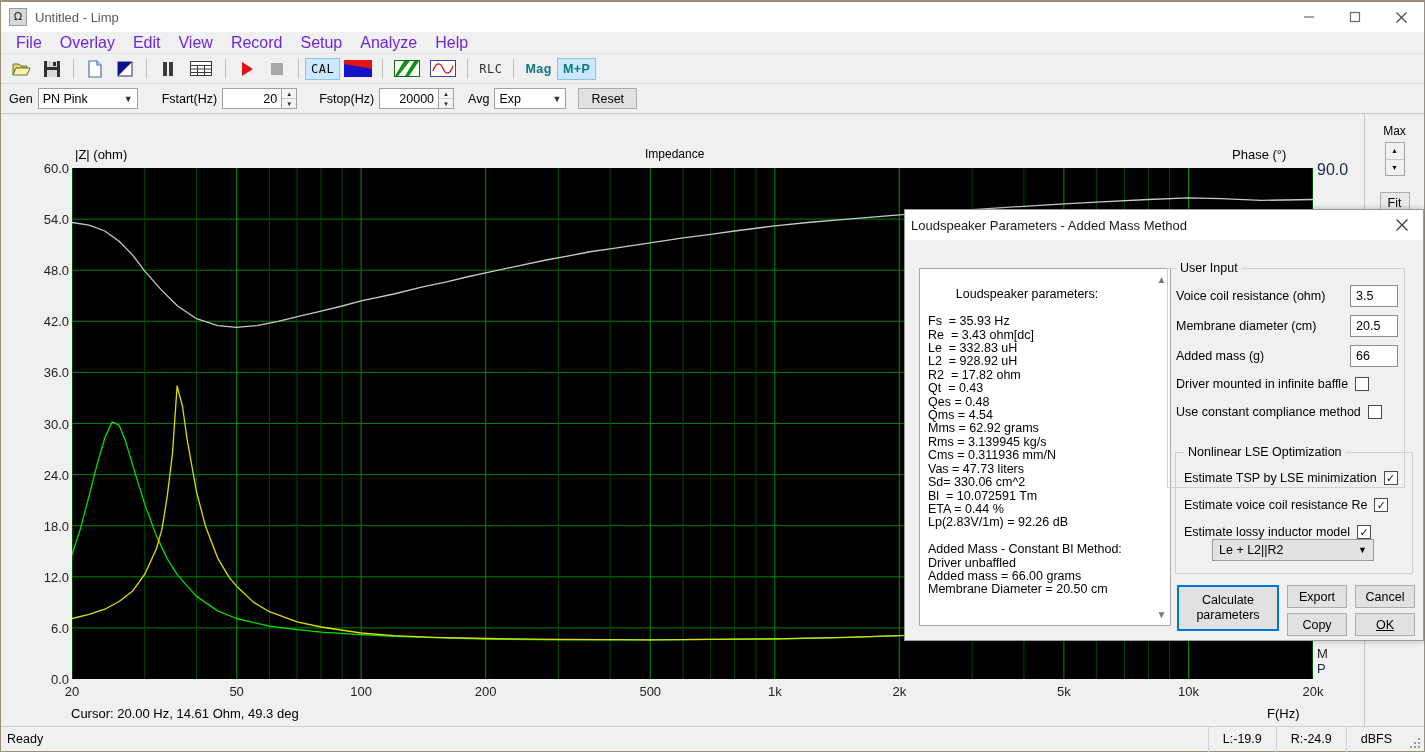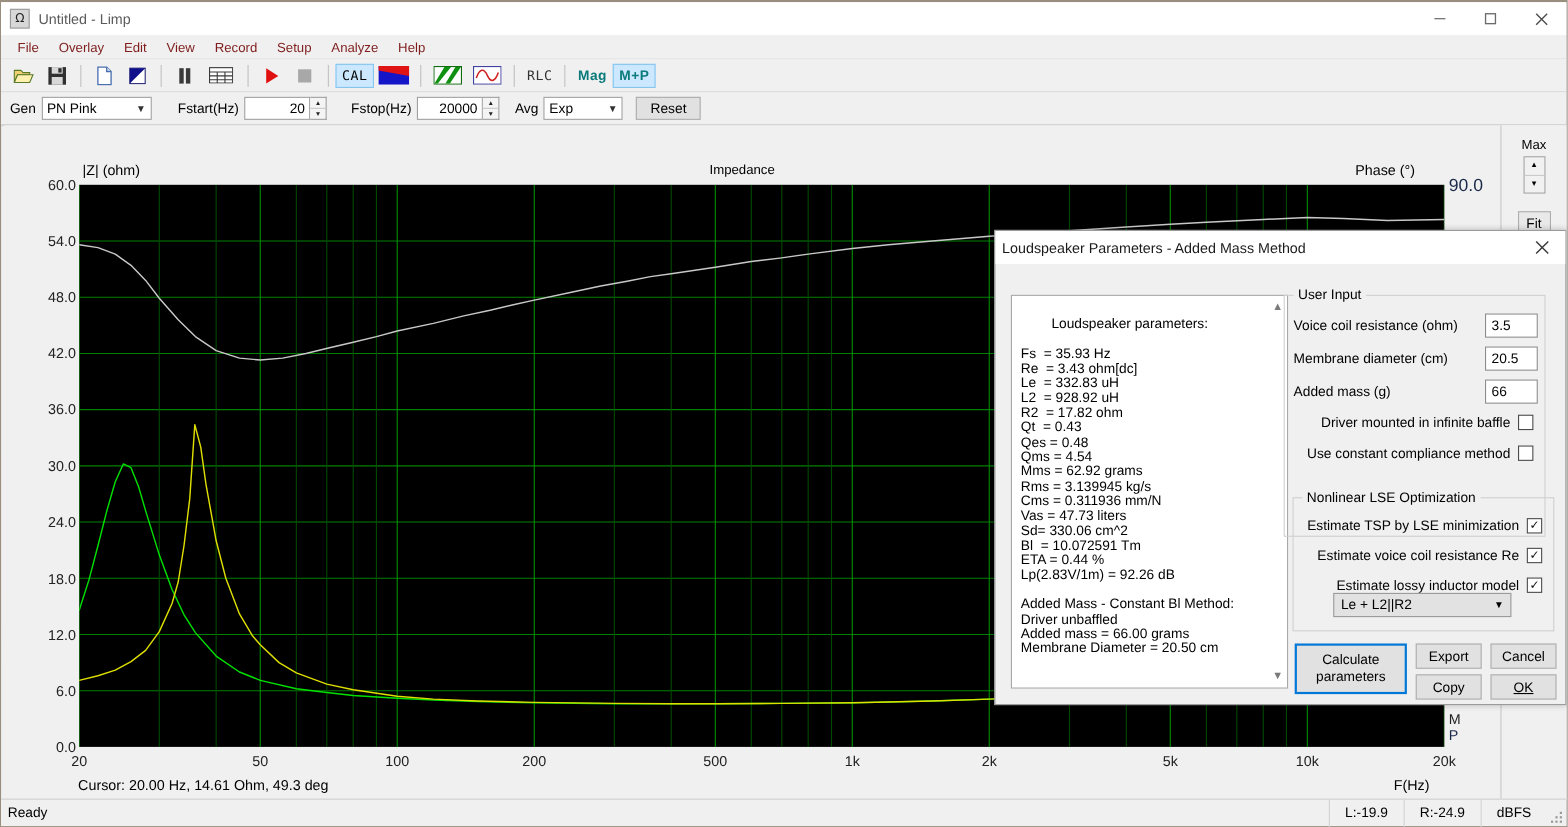--- a/index.html
+++ b/index.html
@@ -43,21 +43,21 @@
   #titlebar .wbtn svg { display: block; }
 
   
   #menubar {
     position: absolute; left: 0; top: 30px; width: 1423px; height: 22px;
     background: #f0f0f0;
     display: flex; align-items: center; padding-left: 6px;
     border-bottom: 1px solid #e2e2e2;
   }
   #menubar .mi {
-    padding: 2px 9px; font-size: 12px; color: #7f1d1d;
+    padding: 2px 9px; font-size: 16px; color: #6d28d9;
   }
 
   
   #toolbar {
     position: absolute; left: 0; top: 52px; width: 1423px; height: 30px;
     background: #f0f0f0;
     display: flex; align-items: center; padding-left: 6px;
     border-bottom: 1px solid #d6d6d6;
   }
   .tb-btn {
@@ -216,21 +216,21 @@
   .ui-row {
     position: absolute; display: flex; align-items: center; width: 222px; left: 8px;
   }
   .ui-row .lab { font-size: 12.5px; }
   .ui-row .inp {
     margin-left: auto; width: 48px; height: 22px; background: #fff;
     border: 1px solid #8e8e8e; font-size: 12.5px; display: flex; align-items: center;
     padding-left: 5px;
   }
   .ck-row {
-    position: absolute; display: flex; align-items: center; justify-content: flex-end;
+    position: absolute; display: flex; align-items: center; 
     width: 218px; left: 8px; font-size: 12.5px;
   }
   .ckbox {
     width: 14px; height: 14px; border: 1px solid #4a4a4a; background: #fff;
     margin-left: 7px; display: flex; align-items: center; justify-content: center;
     font-size: 11px; line-height: 1; color: #111;
   }
   #lse-combo {
     position: absolute; left: 36px; top: 86px; width: 162px; height: 22px;
     background: #e2e2e2; border: 1px solid #9b9b9b;

